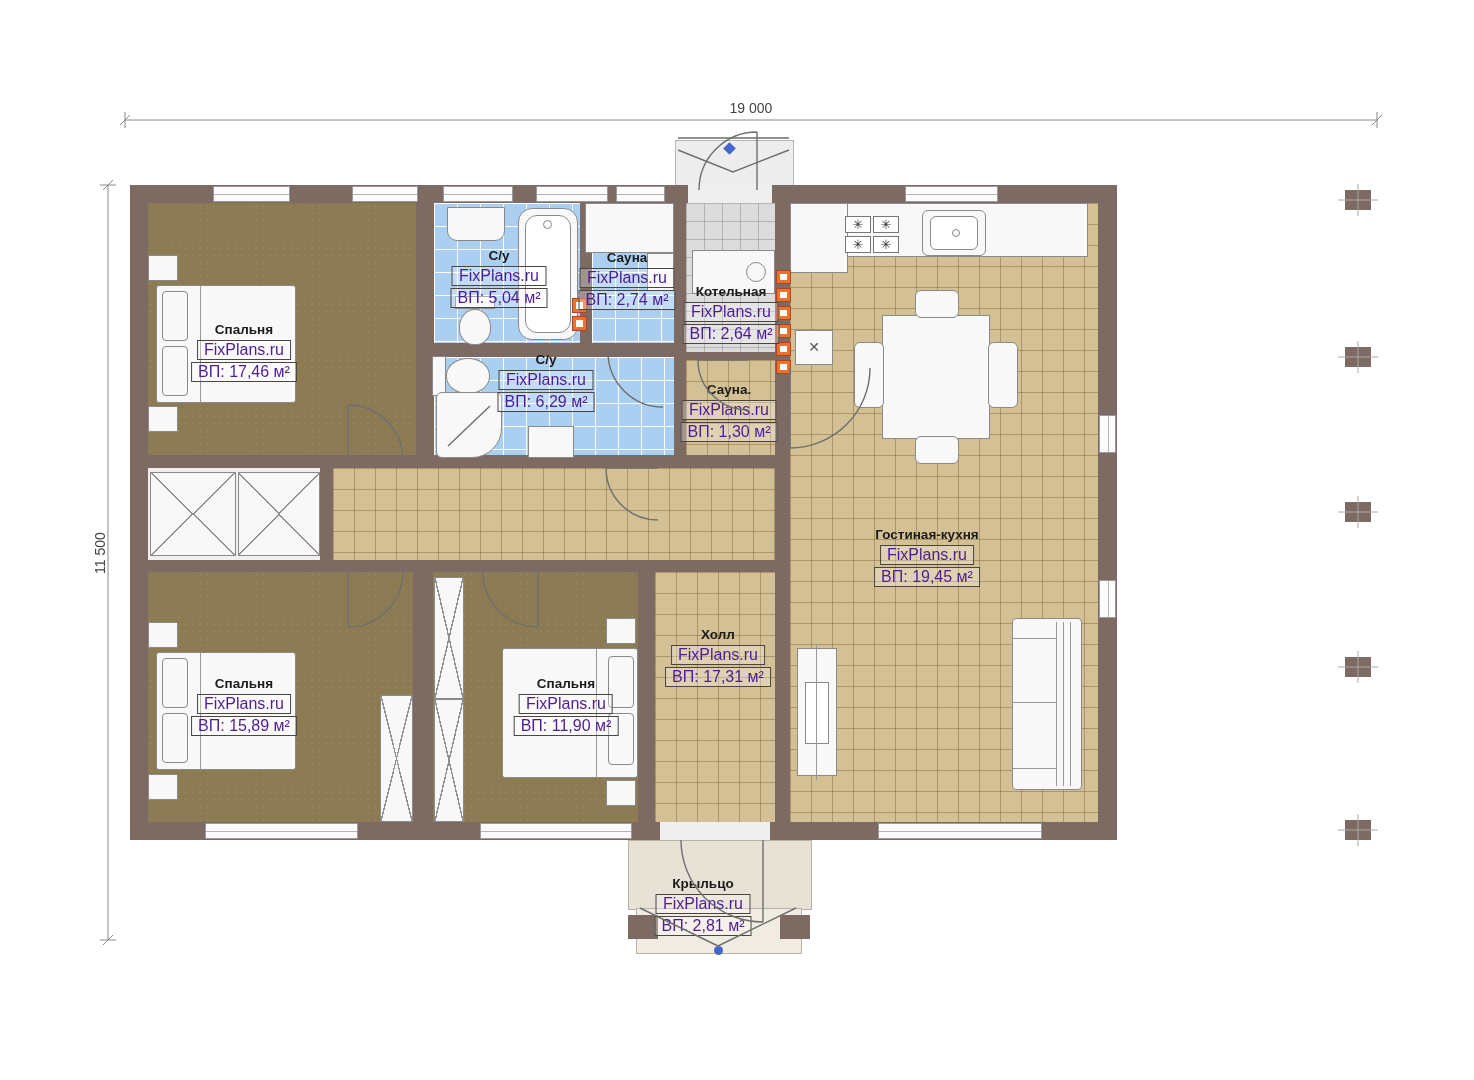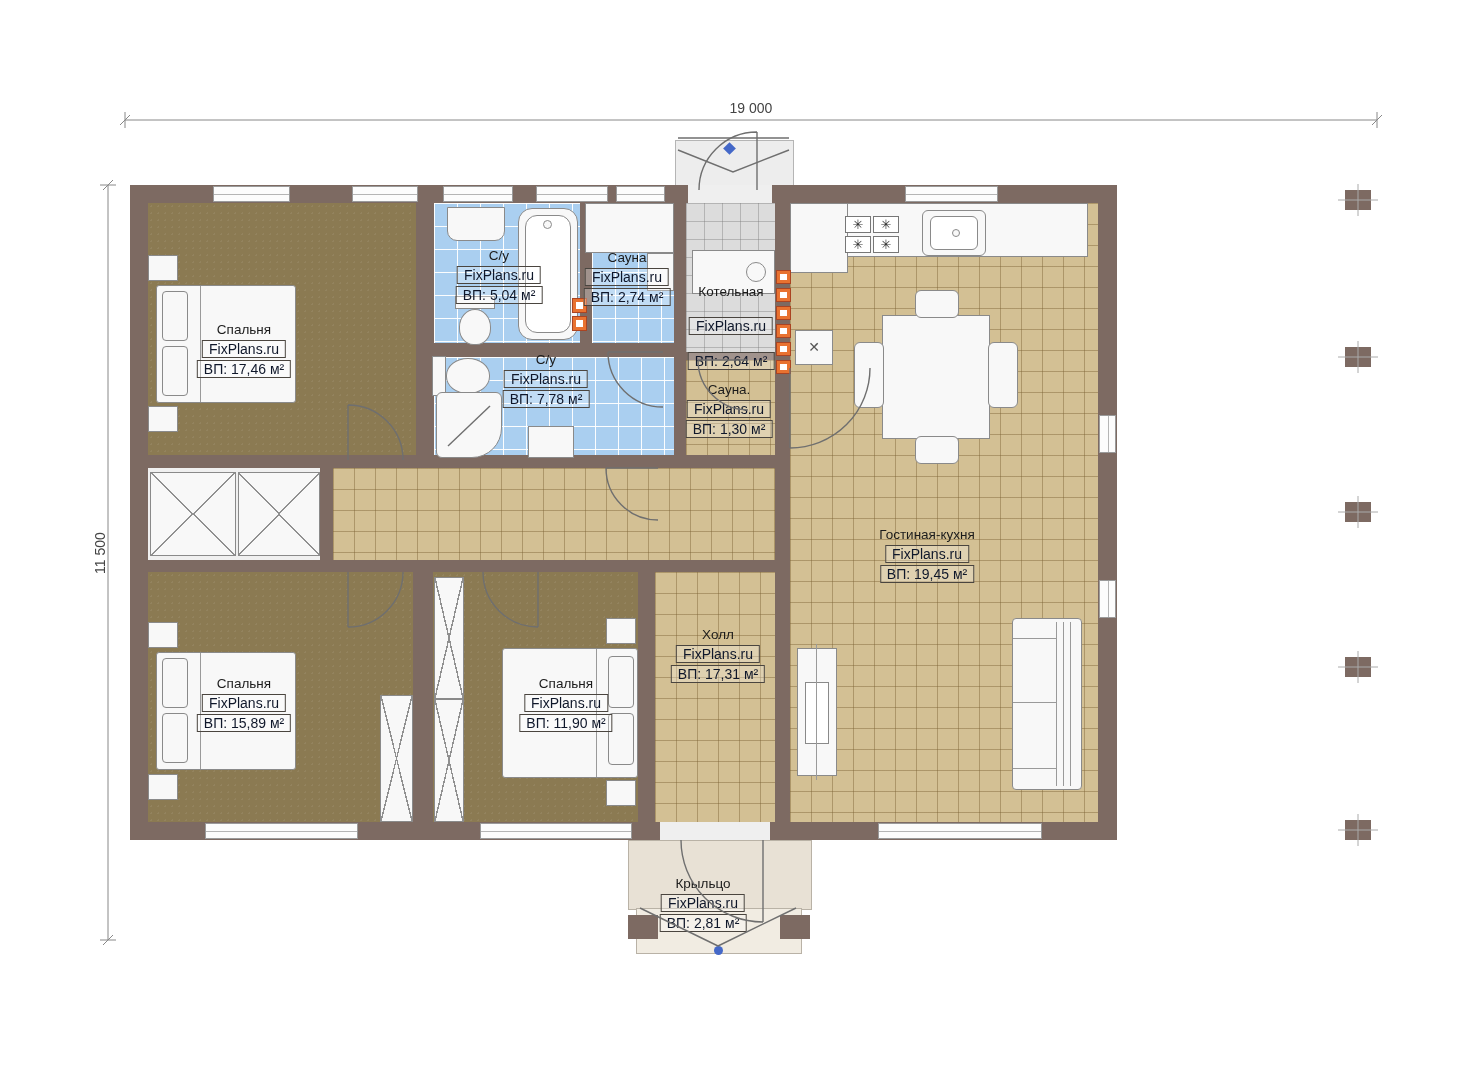--- a/index.html
+++ b/index.html
@@ -43,22 +43,22 @@
             linear-gradient(to top right, transparent calc(50% - .7px), #909090 calc(50% - .7px), #909090 calc(50% + .7px), transparent calc(50% + .7px)),
             linear-gradient(to bottom right, transparent calc(50% - .7px), #909090 calc(50% - .7px), #909090 calc(50% + .7px), transparent calc(50% + .7px)); }
   .osq { position:absolute; background:#e87230; border:1px solid #aa4422; z-index:5; box-sizing:border-box; }
   .osq::after { content:""; position:absolute; left:3px; top:3px; right:3px; bottom:3px; background:#fff; }
   .burner { width:26px; height:17px; border:1px solid #777; color:#333; font-size:13px; line-height:16px;
             text-align:center; box-sizing:border-box; background:#fff; }
   .marker-diamond { position:absolute; width:9px; height:9px; background:#4468c8; transform:rotate(45deg); z-index:6; }
   .marker-dot { position:absolute; width:9px; height:9px; background:#4468c8; border-radius:50%; z-index:6; }
   
   .rl { position:absolute; transform:translateX(-50%); display:flex; flex-direction:column; align-items:center; z-index:6; }
-  .rn { font-weight:normal; font-size:13.5px; color:#1b1b1b; white-space:nowrap; margin-bottom:1px; }
-  .rb { border:1px solid #4a453f; padding:0px 6px; font-size:14px; color:#0f172a;
+  .rn { font-weight:bold; font-size:13.5px; color:#1b1b1b; white-space:nowrap; margin-bottom:1px; }
+  .rb { border:1px solid #4a453f; padding:0px 6px; font-size:16px; color:#4c1d95;
         background:rgba(255,255,255,.28); margin-top:2px; white-space:nowrap; }
   .dim { position:absolute; font-size:14px; color:#444; z-index:6; }
   svg.overlay { position:absolute; left:0; top:0; z-index:7; pointer-events:none; }
 </style>
 </head>
 <body>
 
 <div id="canvas">
 
   <div class="dim" style="left:690px; top:100px; width:122px; text-align:center;">19 000</div>
@@ -221,29 +221,29 @@
   <div class="rl" style="left:499px; top:248px;">
     <div class="rn">С/у</div>
     <div class="rb">FixPlans.ru</div>
     <div class="rb">ВП: 5,04 м²</div>
   </div>
   <div class="rl" style="left:627px; top:250px;">
     <div class="rn">Сауна</div>
     <div class="rb">FixPlans.ru</div>
     <div class="rb">ВП: 2,74 м²</div>
   </div>
-  <div class="rl" style="left:731px; top:284px;gap:15px;">
+  <div class="rl" style="left:731px; top:284px;">
     <div class="rn">Котельная</div>
     <div class="rb">FixPlans.ru</div>
     <div class="rb">ВП: 2,64 м²</div>
   </div>
   <div class="rl" style="left:546px; top:352px;">
     <div class="rn">С/у</div>
     <div class="rb">FixPlans.ru</div>
-    <div class="rb">ВП: 7,78 м²</div>
+    <div class="rb">ВП: 6,29 м²</div>
   </div>
   <div class="rl" style="left:729px; top:382px;">
     <div class="rn">Сауна.</div>
     <div class="rb">FixPlans.ru</div>
     <div class="rb">ВП: 1,30 м²</div>
   </div>
   <div class="rl" style="left:927px; top:527px;">
     <div class="rn">Гостиная-кухня</div>
     <div class="rb">FixPlans.ru</div>
     <div class="rb">ВП: 19,45 м²</div>

